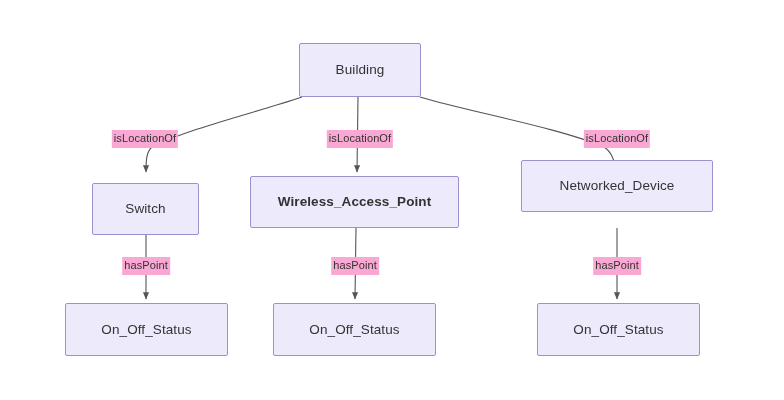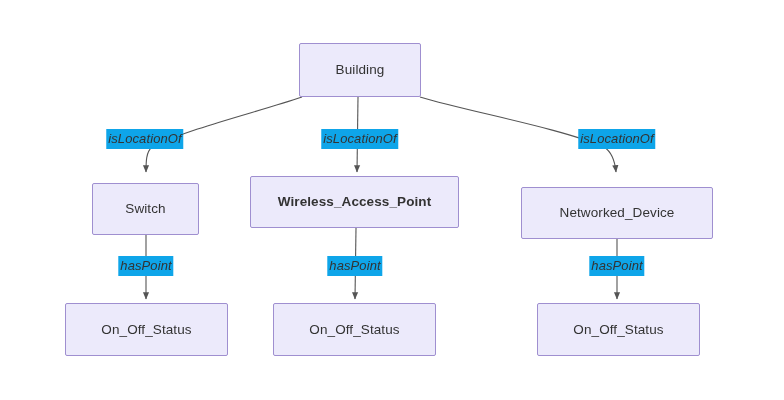--- a/index.html
+++ b/index.html
@@ -36,29 +36,28 @@
   .node-label {
     font-size: 13.5px;
     color: #333333;
     line-height: 1;
     white-space: nowrap;
     letter-spacing: 0.1px;
   }
   .edge-label {
     position: absolute;
     box-sizing: border-box;
-    background: #0ea5e9;
+    background: #f9a8d4;
     color: #333333;
-    font-size: 13px;
+    font-size: 11px;
     line-height: 1;
     white-space: nowrap;
     padding: 3px 2px 4px 2px;
     transform: translate(-50%, -50%);
     letter-spacing: 0.1px;
-    font-style: italic;
   }
 </style>
 </head>
 <body>
 
 <div id="canvas">
 
   <svg id="edge-layer" viewBox="0 0 784 400" xmlns="http://www.w3.org/2000/svg">
     <defs>
       <marker id="arrowhead" markerWidth="9" markerHeight="9" refX="6.2" refY="3.2" orient="auto" markerUnits="strokeWidth">
@@ -78,21 +77,21 @@
   <div id="nodes-group">
       <div class="node" style="left: 299px; top: 43px; width: 122px; height: 54px;">
         <span class="node-label">Building</span>
       </div>
       <div class="node" style="left: 92px; top: 164px; width: 107px; height: 52px; margin-top: 19px;">
         <span class="node-label">Switch</span>
       </div>
       <div class="node" style="left: 250px; top: 176px; width: 209px; height: 52px; font-weight: bold;">
         <span class="node-label">Wireless_Access_Point</span>
       </div>
-      <div class="node" style="left: 521px; top: 187px; width: 192px; height: 52px;">
+      <div class="node" style="left: 521px; top: 160px; width: 192px; height: 52px;">
         <span class="node-label">Networked_Device</span>
       </div>
       <div class="node" style="left: 65px; top: 303px; width: 163px; height: 53px;">
         <span class="node-label">On_Off_Status</span>
       </div>
       <div class="node" style="left: 273px; top: 303px; width: 163px; height: 53px;">
         <span class="node-label">On_Off_Status</span>
       </div>
       <div class="node" style="left: 537px; top: 303px; width: 163px; height: 53px;">
         <span class="node-label">On_Off_Status</span>

